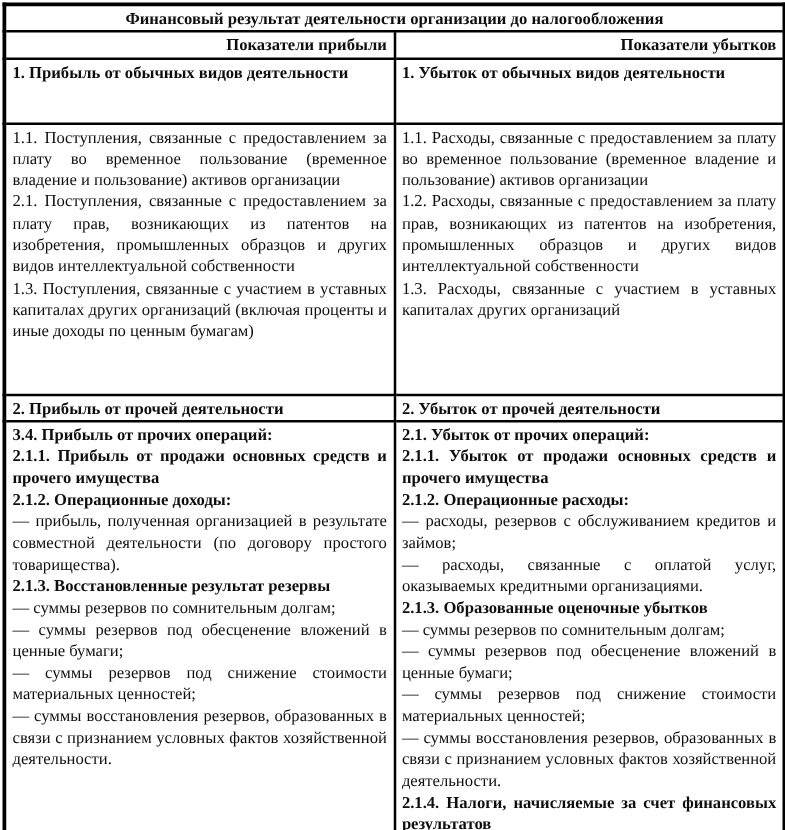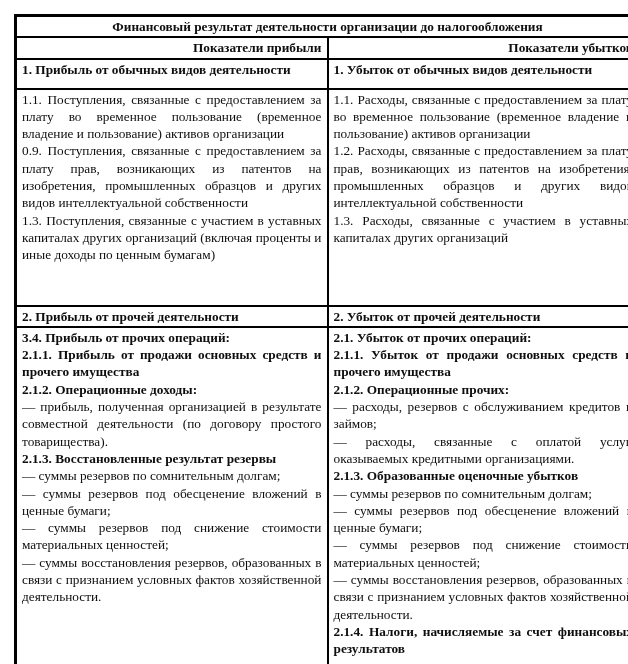--- a/index.html
+++ b/index.html
@@ -6,21 +6,21 @@
     margin: 0;
     padding: 0;
     background: #ffffff;
   }
   .sheet {
     position: relative;
     width: 628px;
     height: 664px;
     background: #ffffff;
     box-sizing: border-box;
-    padding: 14px;
+    padding: 2px;
     overflow: hidden;
     font-family: "Liberation Serif", serif;
     color: #0e0e0e;
   }
   table.fin-table {
     width: 624px;
     height: 658px;
     border-collapse: collapse;
     table-layout: fixed;
     border: 3px solid #000000;
@@ -43,21 +43,21 @@
   td.colhead-cell {
     text-align: right;
     font-weight: bold;
     height: 19px;
     font-size: 13.6px;
   }
   tr.section-row td {
     font-weight: bold;
     text-align: justify;
   }
-  tr.sec1-row td { height: 30px; }
+  tr.sec1-row td { height: 52px; }
   tr.sec2-row td { height: 19px; margin-top: 40px; }
   tr.content1-row td { height: 217px; margin-top: 40px; }
   .cell-par {
     margin: 0;
     text-align: justify;
     hyphens: auto;
     -webkit-hyphens: auto;
   }
   .cell-par.bold {
     font-weight: bold;
@@ -80,21 +80,21 @@
         <td class="colhead-cell">Показатели прибыли</td>
         <td class="colhead-cell">Показатели убытков</td>
       </tr>
       <tr class="section-row sec1-row">
         <td>1. Прибыль от обычных видов деятельности</td>
         <td>1. Убыток от обычных видов деятельности</td>
       </tr>
       <tr class="content1-row">
         <td>
           <p class="cell-par">1.1. Поступления, связанные с предоставлением за плату во временное пользование (временное владение и пользование) активов организации</p>
-          <p class="cell-par">0.9. Поступления, связанные с предоставлением за плату прав, возникающих из патентов на изобретения, промышленных образцов и других видов интеллектуальной собственности</p>
+          <p class="cell-par">2.1. Поступления, связанные с предоставлением за плату прав, возникающих из патентов на изобретения, промышленных образцов и других видов интеллектуальной собственности</p>
           <p class="cell-par">1.3. Поступления, связанные с участием в уставных капиталах других организаций (включая проценты и иные доходы по ценным бумагам)</p>
         </td>
         <td>
           <p class="cell-par">1.1. Расходы, связанные с предоставлением за плату во временное пользование (временное владение и пользование) активов организации</p>
           <p class="cell-par">1.2. Расходы, связанные с предоставлением за плату прав, возникающих из патентов на изобретения, промышленных образцов и других видов интеллектуальной собственности</p>
           <p class="cell-par">1.3. Расходы, связанные с участием в уставных капиталах других организаций</p>
         </td>
       </tr>
       <tr class="section-row sec2-row">
         <td>2. Прибыль от прочей деятельности</td>
@@ -108,21 +108,21 @@
           <p class="cell-par">— прибыль, полученная организацией в результате совместной деятельности (по договору простого товарищества).</p>
           <p class="cell-par bold">2.1.3. Восстановленные результат резервы</p>
           <p class="cell-par">— суммы резервов по сомнительным долгам;</p>
           <p class="cell-par">— суммы резервов под обесценение вложений в ценные бумаги;</p>
           <p class="cell-par">— суммы резервов под снижение стоимости материальных ценностей;</p>
           <p class="cell-par">— суммы восстановления резервов, образованных в связи с признанием условных фактов хозяйственной деятельности.</p>
         </td>
         <td>
           <p class="cell-par bold">2.1. Убыток от прочих операций:</p>
           <p class="cell-par bold">2.1.1. Убыток от продажи основных средств и прочего имущества</p>
-          <p class="cell-par bold">2.1.2. Операционные прочих:</p>
+          <p class="cell-par bold">2.1.2. Операционные расходы:</p>
           <p class="cell-par">— расходы, резервов с обслуживанием кредитов и займов;</p>
           <p class="cell-par">— расходы, связанные с оплатой услуг, оказываемых кредитными организациями.</p>
           <p class="cell-par bold">2.1.3. Образованные оценочные убытков</p>
           <p class="cell-par">— суммы резервов по сомнительным долгам;</p>
           <p class="cell-par">— суммы резервов под обесценение вложений в ценные бумаги;</p>
           <p class="cell-par">— суммы резервов под снижение стоимости материальных ценностей;</p>
           <p class="cell-par">— суммы восстановления резервов, образованных в связи с признанием условных фактов хозяйственной деятельности.</p>
           <p class="cell-par bold">2.1.4. Налоги, начисляемые за счет финансовых результатов</p>
         </td>
       </tr>

